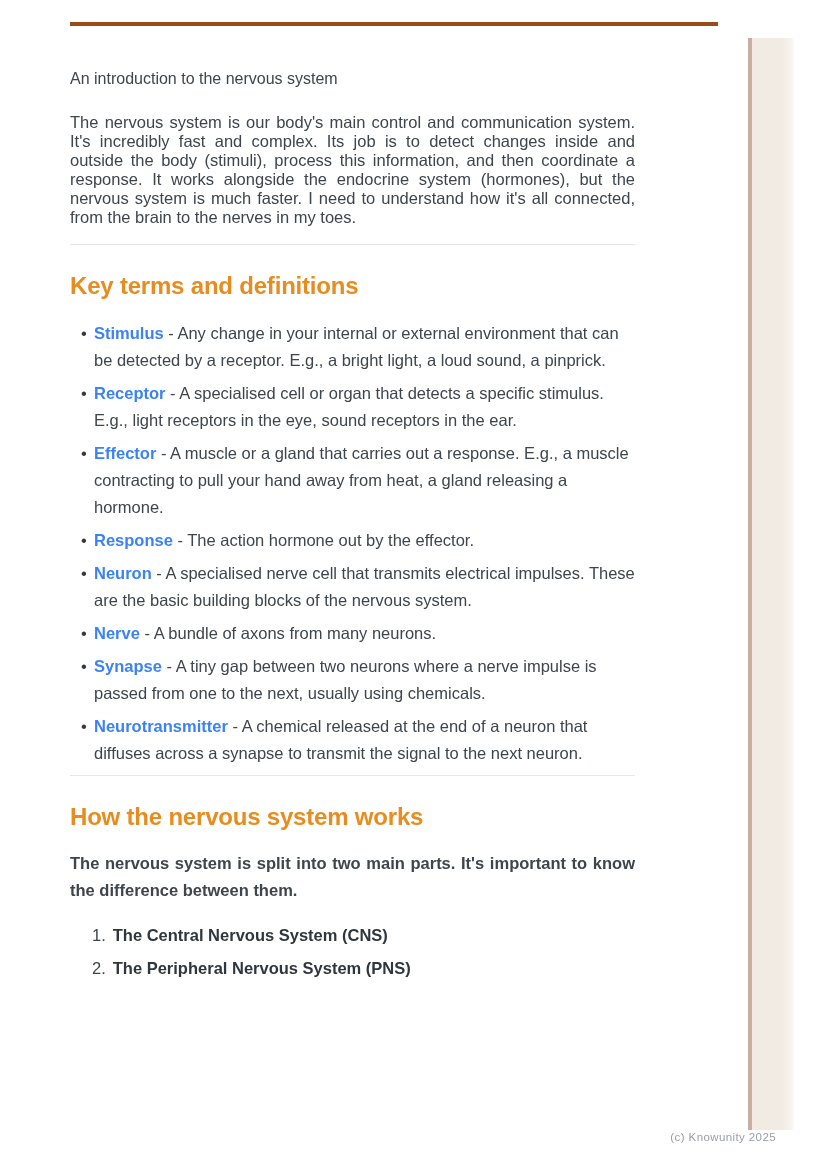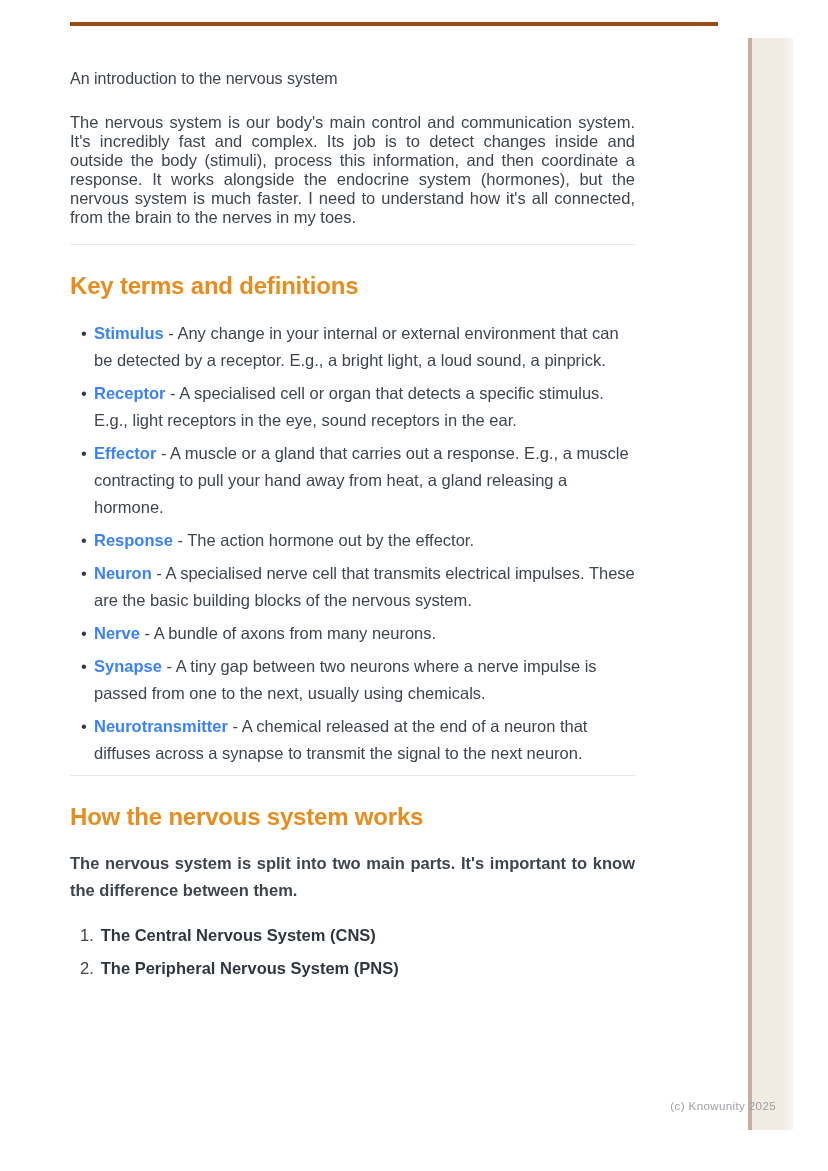--- a/index.html
+++ b/index.html
@@ -53,29 +53,29 @@
   .bullet{
     flex:0 0 24px;width:24px;text-align:left;padding-left:11px;
     box-sizing:border-box;color:#333a42;
   }
   .li-text{flex:1;}
   .term{font-weight:700;color:#3b82f6;}
   p.body2{
     margin:18px 0 0 0;line-height:27px;text-align:justify;font-weight:bold;
   }
   ol.numbered-list{
-    list-style:none;margin:18px 0 0 4px;padding:0;
+    list-style:none;margin:18px 0 0 16px;padding:0;
   }
   ol.numbered-list li{
     margin:0 0 6px 0;line-height:27px;
   }
   .num{display:inline-block;margin-left:6px;margin-right:7px;color:#3e454d;}
   .num-label{font-weight:700;color:#30363e;}
   .watermark{
-    position:absolute;right:52px;top:1100px;z-index:3;
+    position:absolute;right:52px;top:1131px;z-index:3;
     font-size:11.5px;letter-spacing:0.4px;color:#9b9ea3;
   }
 </style>
 </head>
 <body>
 
 <div class="side-strip"></div>
 
 <div class="content">
 

